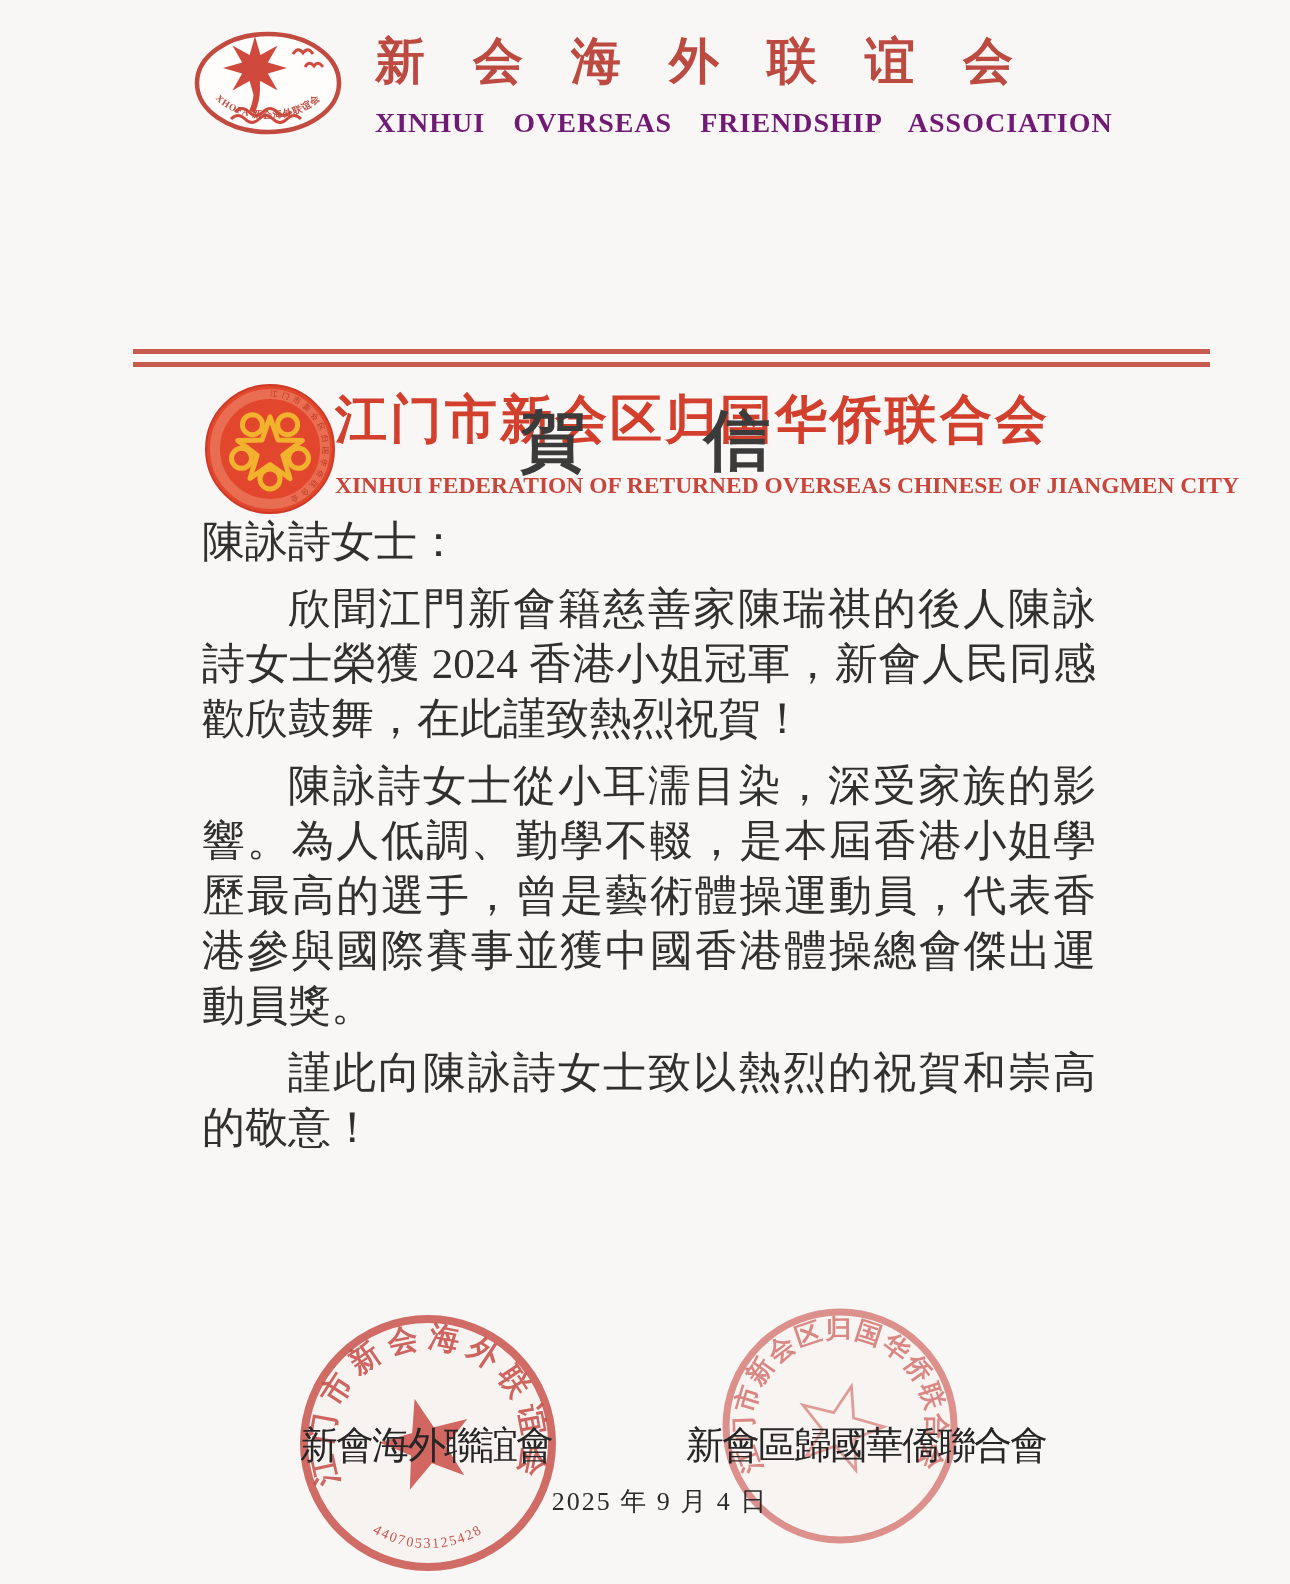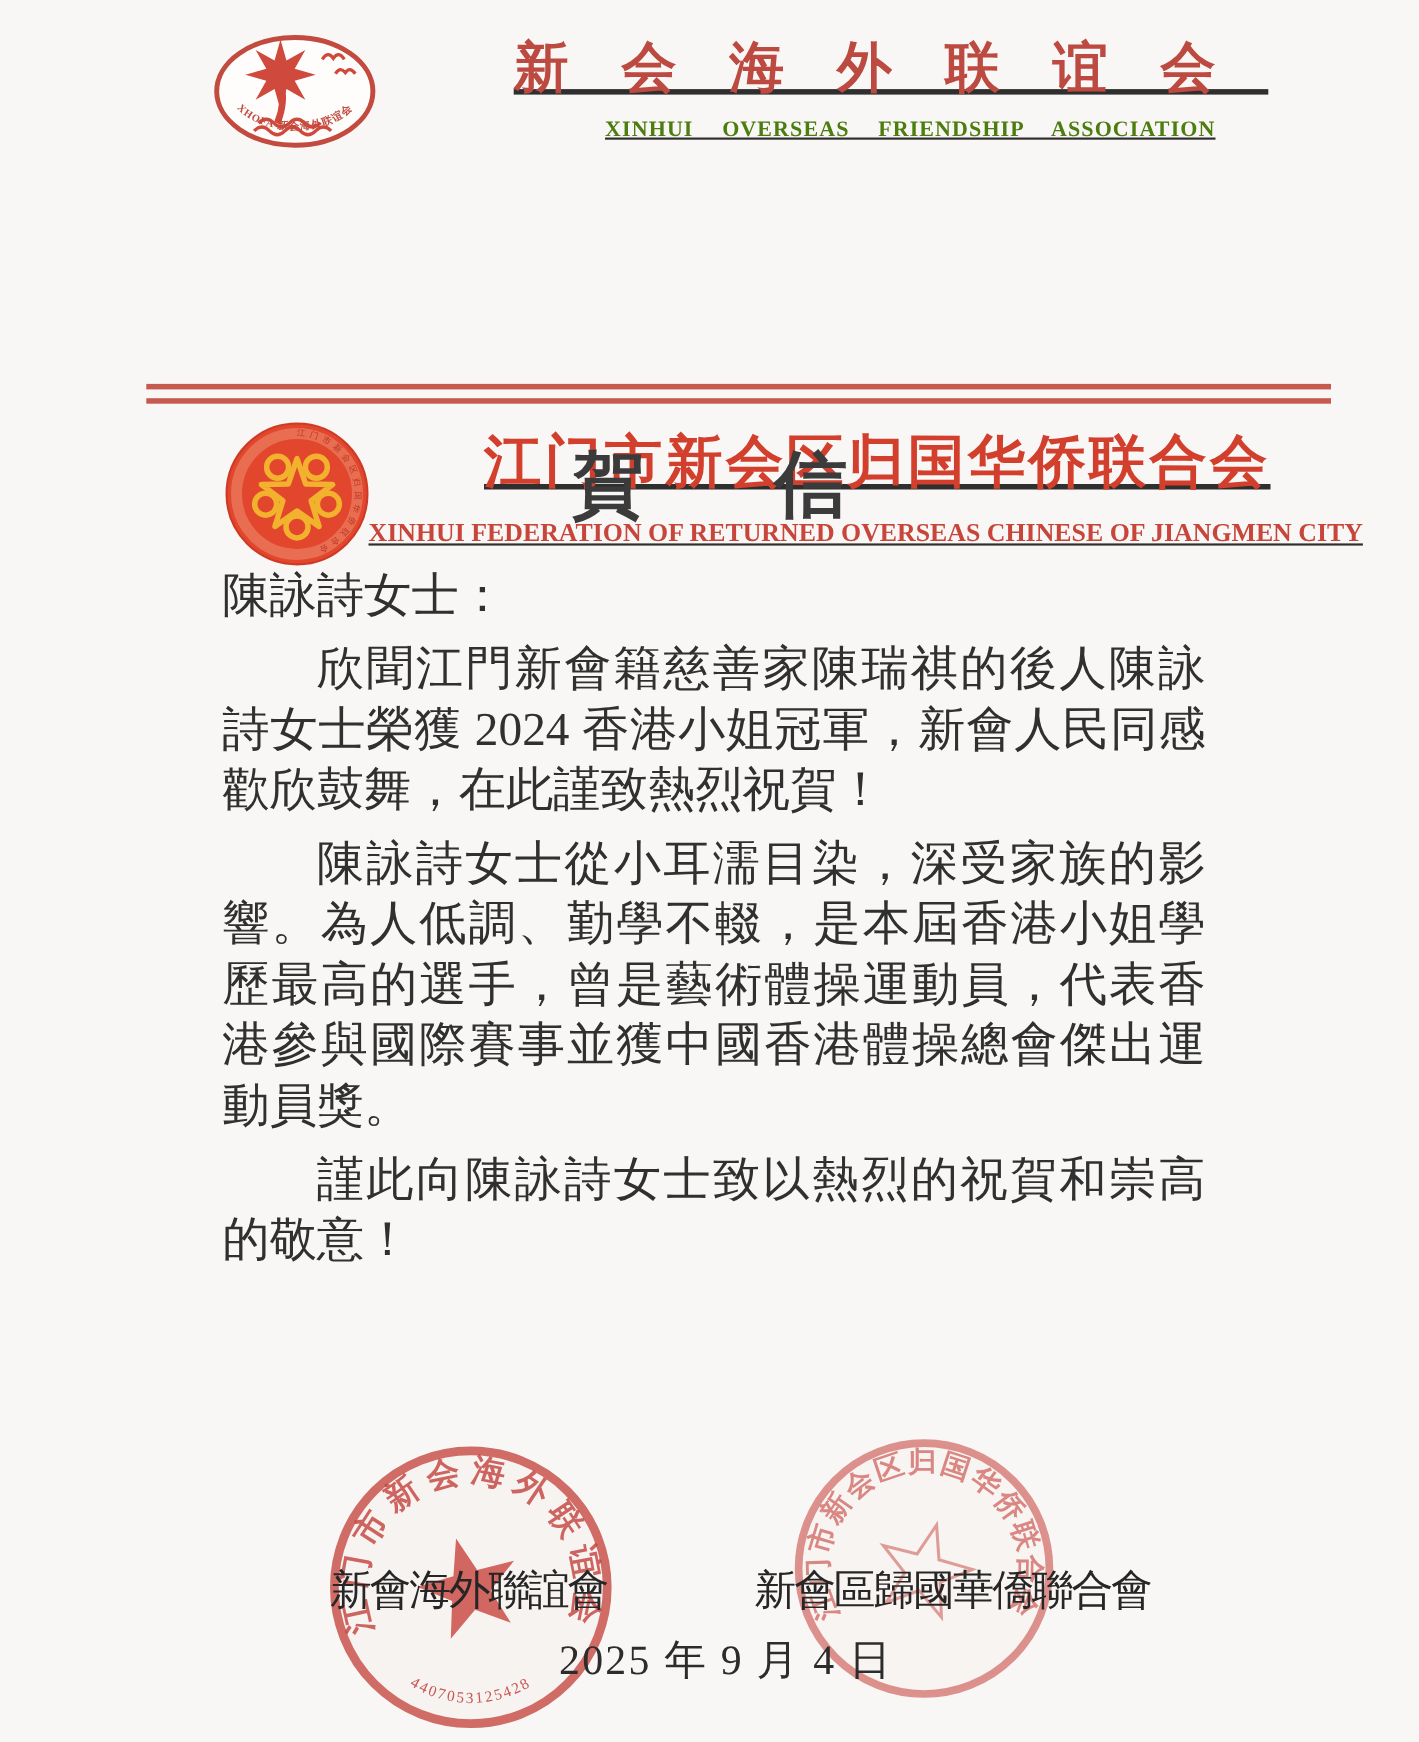--- a/index.html
+++ b/index.html
@@ -4,24 +4,24 @@
 <style>
   html,body{margin:0;padding:0;}
   body{background:#e9e7e4;font-family:"Liberation Serif","DejaVu Serif",serif;}
   .page{
     position:relative;width:1290px;height:1584px;margin:0 auto;
     background:#f8f7f5;overflow:hidden;color:#2f2f2f;
   }
   
   .hdr{position:absolute;left:0;right:0;}
   .logo{position:absolute;}
-  .hdr-text{position:absolute;text-align:right;text-decoration:underline;}
+  .hdr-text{position:absolute;text-align:left;}
   .h1-cn{font-size:50px;font-weight:bold;color:#bc4a40;letter-spacing:48px;white-space:nowrap;}
   .h1-cn .ls-fix{margin-right:-48px;}
-  .h1-en{margin-top:12px;font-size:20px;font-weight:bold;color:#4d7c0f;word-spacing:20px;letter-spacing:1px;white-space:nowrap;}
+  .h1-en{margin-top:12px;font-size:28px;font-weight:bold;color:#701a75;word-spacing:20px;letter-spacing:1px;white-space:nowrap;}
   .h2-cn{font-size:52px;font-weight:bold;color:#d23f2c;letter-spacing:3px;white-space:nowrap;}
   .h2-en{margin-top:17px;font-size:23.5px;font-weight:bold;color:#c7453a;letter-spacing:0;white-space:nowrap;}
   
   .rule{position:absolute;left:133px;width:1077px;height:4.5px;background:#c65a4f;}
   
   .doc-title{
     position:absolute;top:396px;left:0;right:0;
     display:flex;justify-content:center;gap:118px;
     font-size:66px;font-weight:bold;color:#3b3b3b;
   }
@@ -32,21 +32,21 @@
     text-align:justify;word-break:break-all;
   }
   .letter-body p{margin:12px;}
   .para{text-indent:2em;}
   
   .seal{position:absolute;z-index:1;}
   .sig{position:absolute;z-index:2;font-size:38px;letter-spacing:-2px;color:#262626;white-space:nowrap;font-family:Liberation Mono, monospace;}
   .sig-left{left:300px;top:1420px;}
   .sig-right{left:686px;top:1420px;text-align:center;}
   .date-line{position:absolute;z-index:2;left:380px;top:1484px;width:560px;text-align:center;
-             font-size:38px;letter-spacing:2px;color:#2c2c2c;white-space:nowrap;}
+             font-size:26px;letter-spacing:2px;color:#2c2c2c;white-space:nowrap;}
 </style>
 </head>
 <body>
 
 <div class="page">
 
   <div class="hdr" style="top:0;height:160px;">
     <svg class="logo" style="left:193px;top:30px;" width="150" height="106" viewBox="0 0 150 106">
       <ellipse cx="75" cy="53" rx="71" ry="49" fill="#fefdfc" stroke="#c24a3f" stroke-width="4.5"></ellipse>
 

